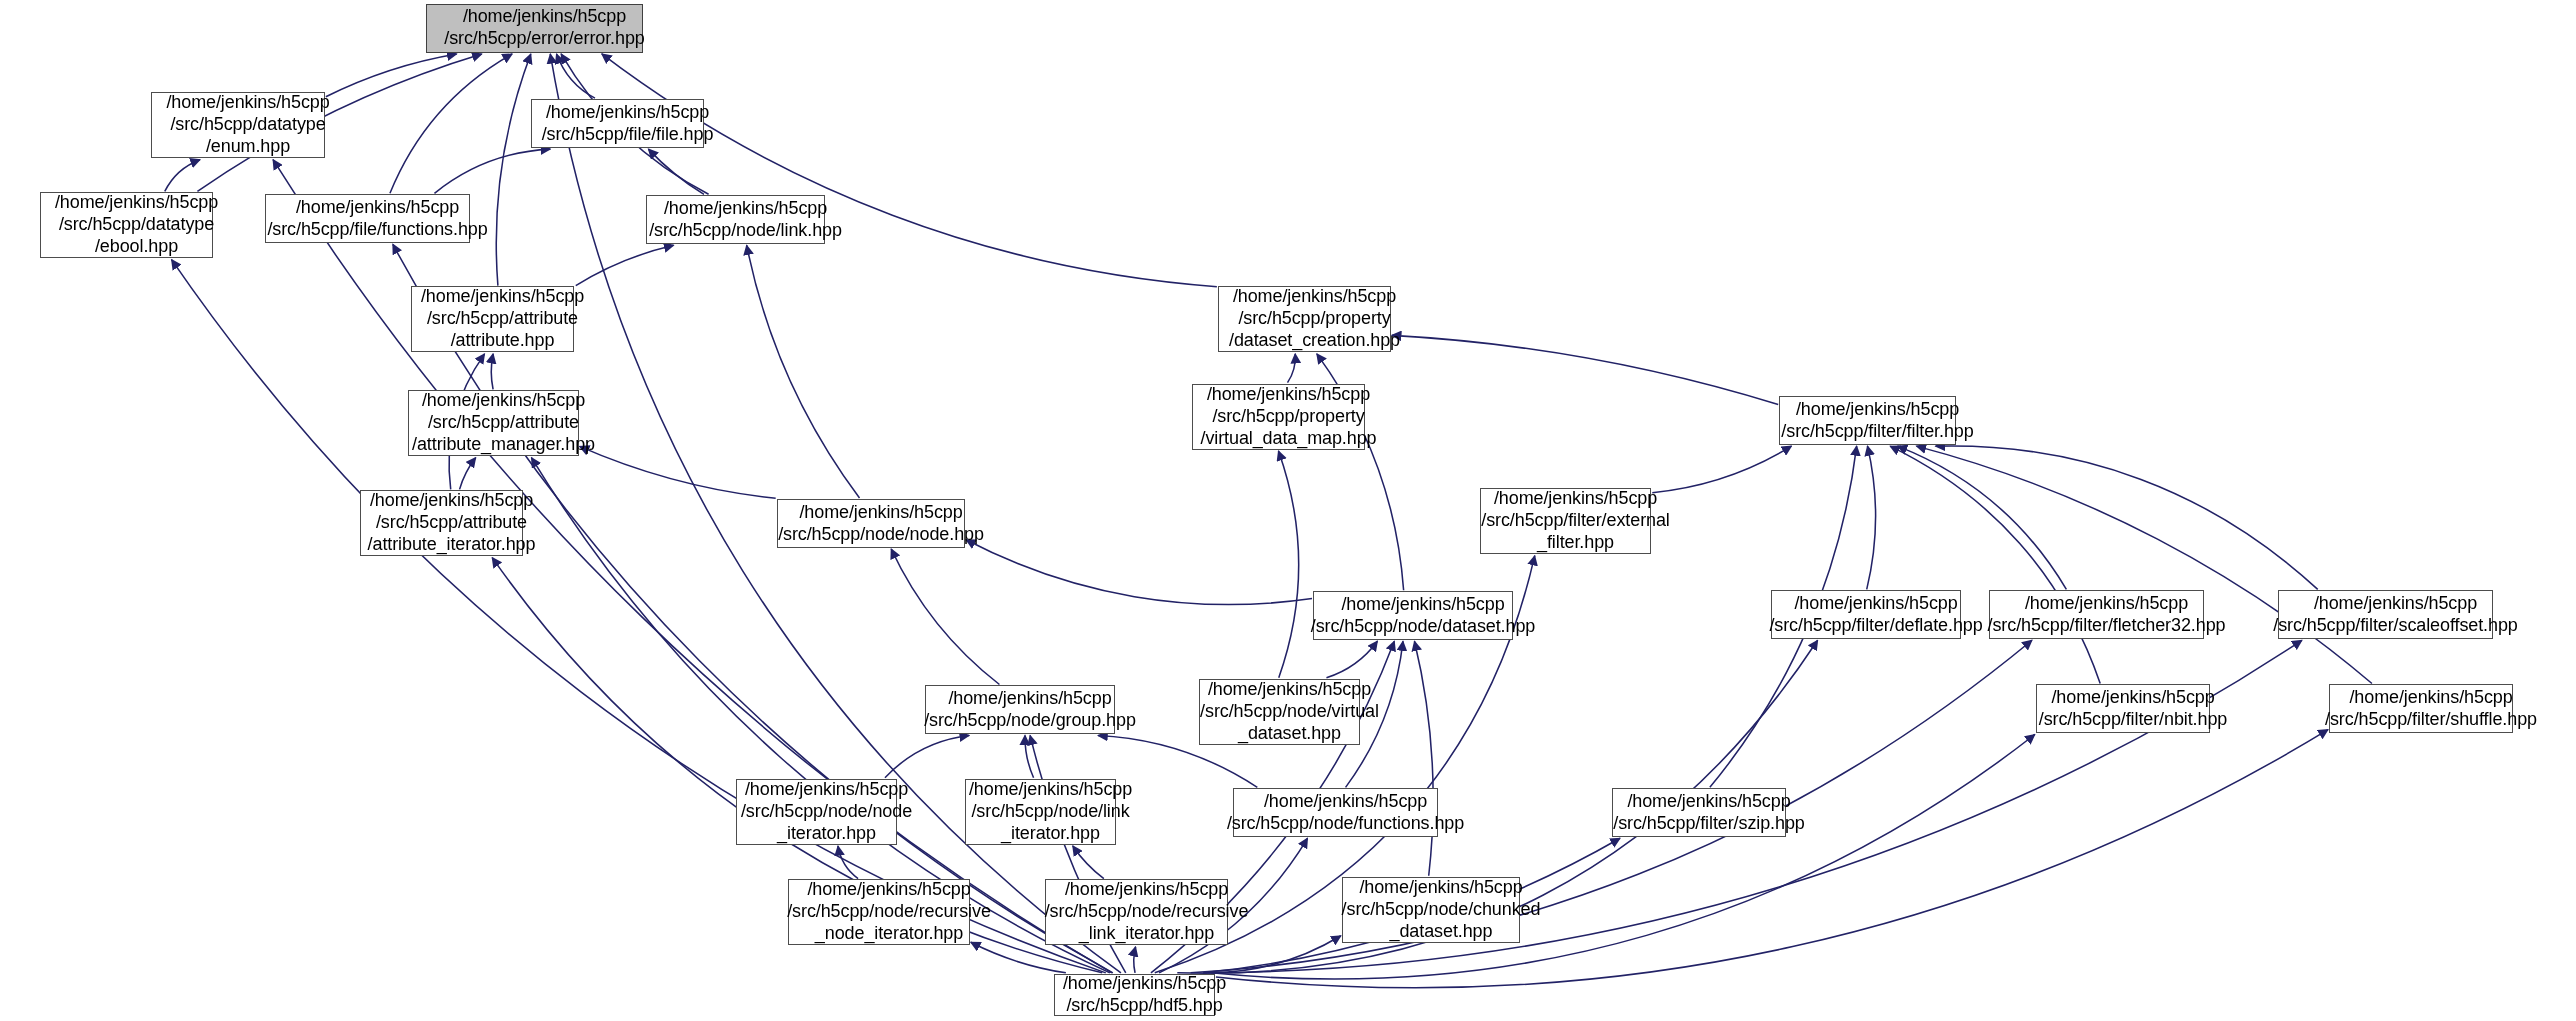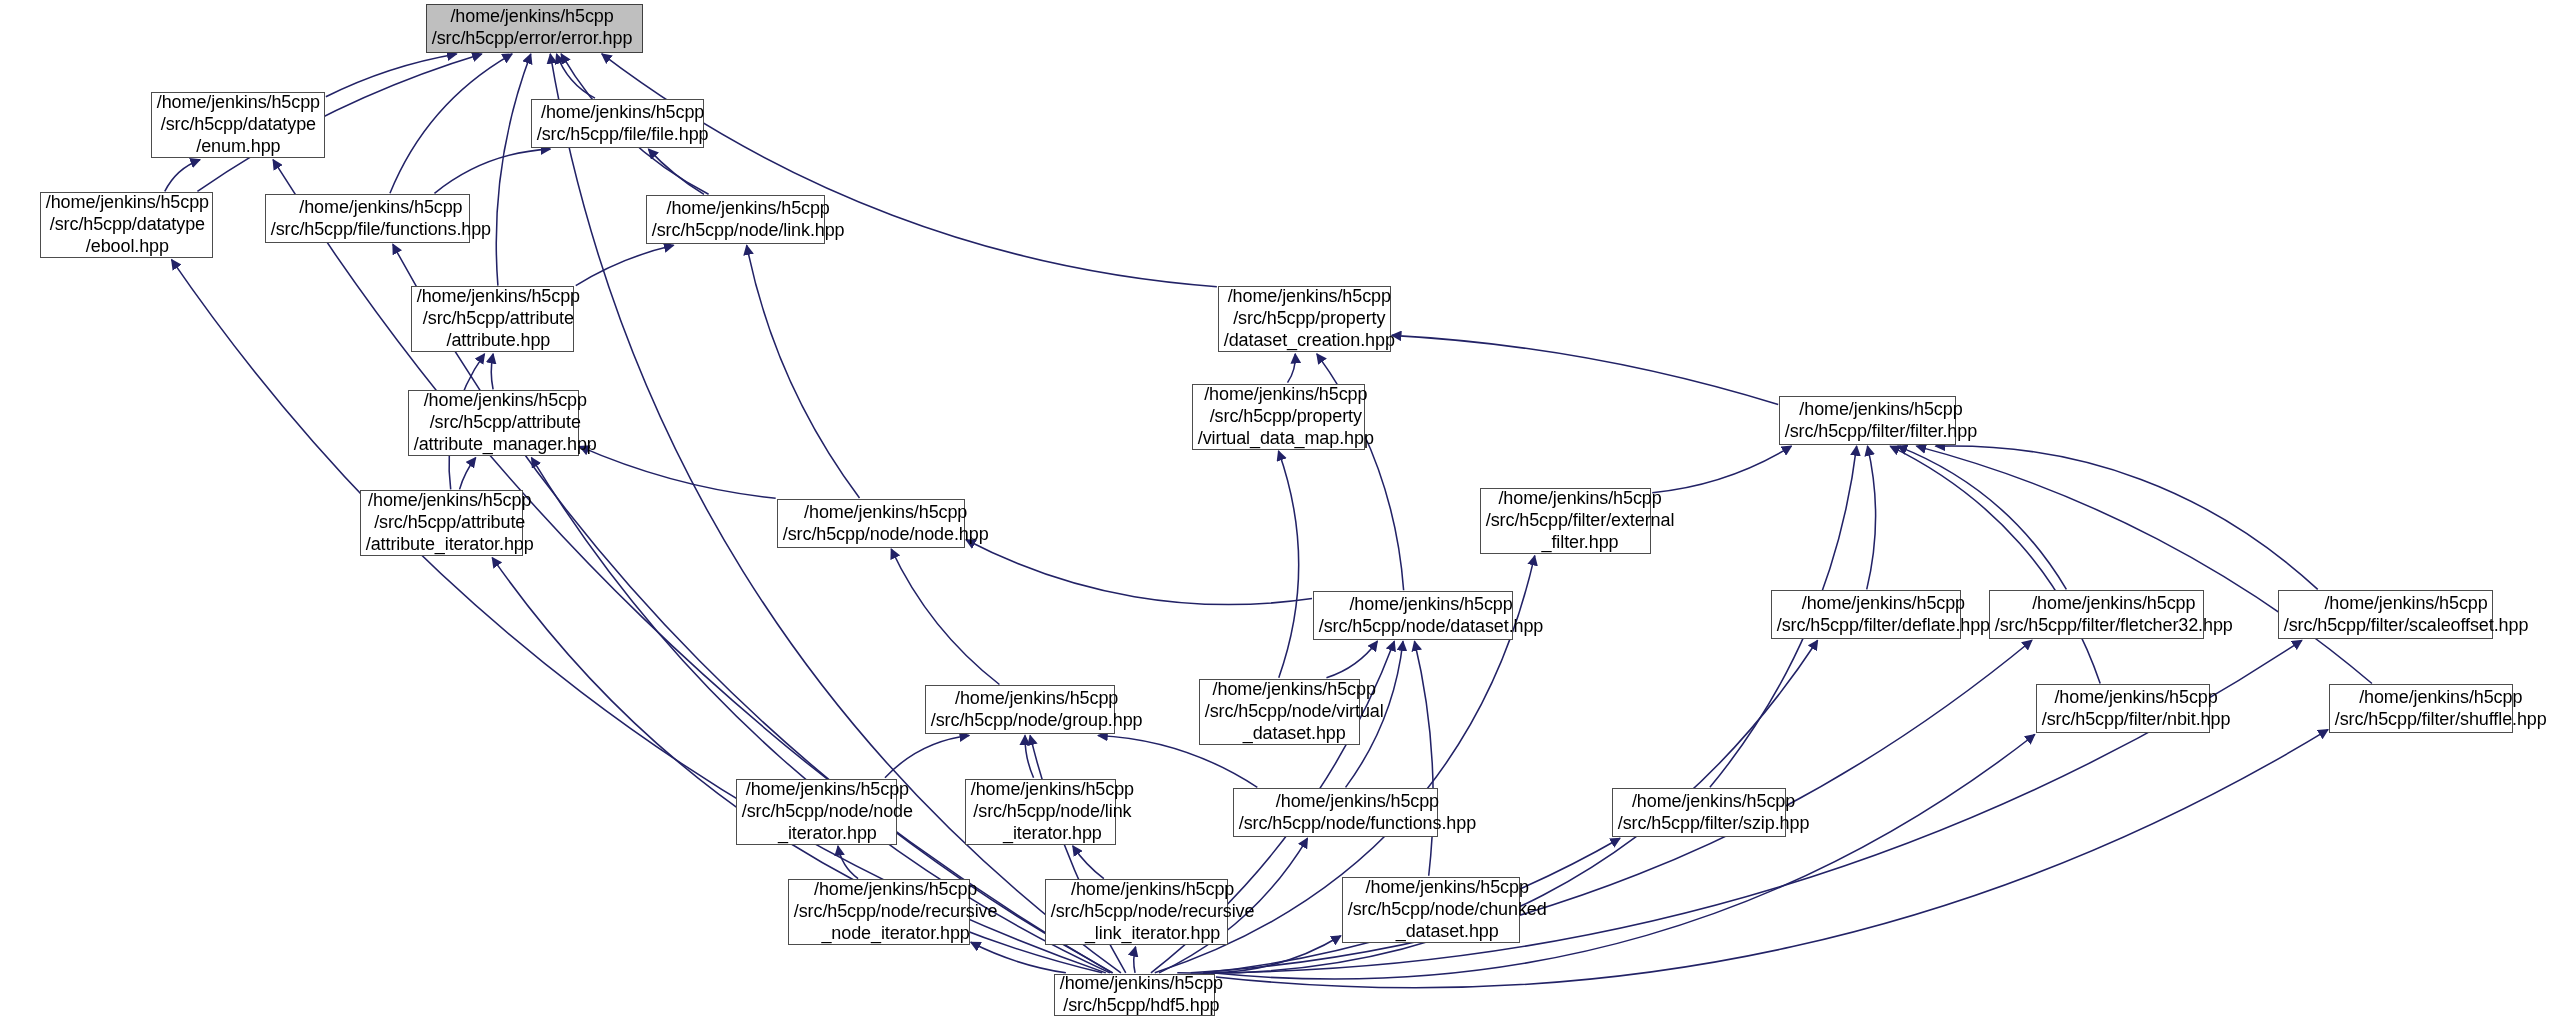--- a/index.html
+++ b/index.html
@@ -24,26 +24,28 @@
     pointer-events: none;
   }
   .gnode {
     position: absolute;
     box-sizing: border-box;
     border: 1.5px solid #4d4d4d;
     background: #ffffff;
     color: #000000;
     display: flex;
     align-items: center;
+    justify-content: center;
     text-align: center;
     line-height: 1.22;
     font-size: 18px;
     white-space: pre;
     letter-spacing: -0.1px;
     z-index: 5;
+    padding-left: 20px;
   }
   .gnode.root {
     background: #bfbfbf;
     border-color: #404040;
   }
   .gnode .lbl {
     display: block;
     padding: 0 4.8px;
   }
 </style>

